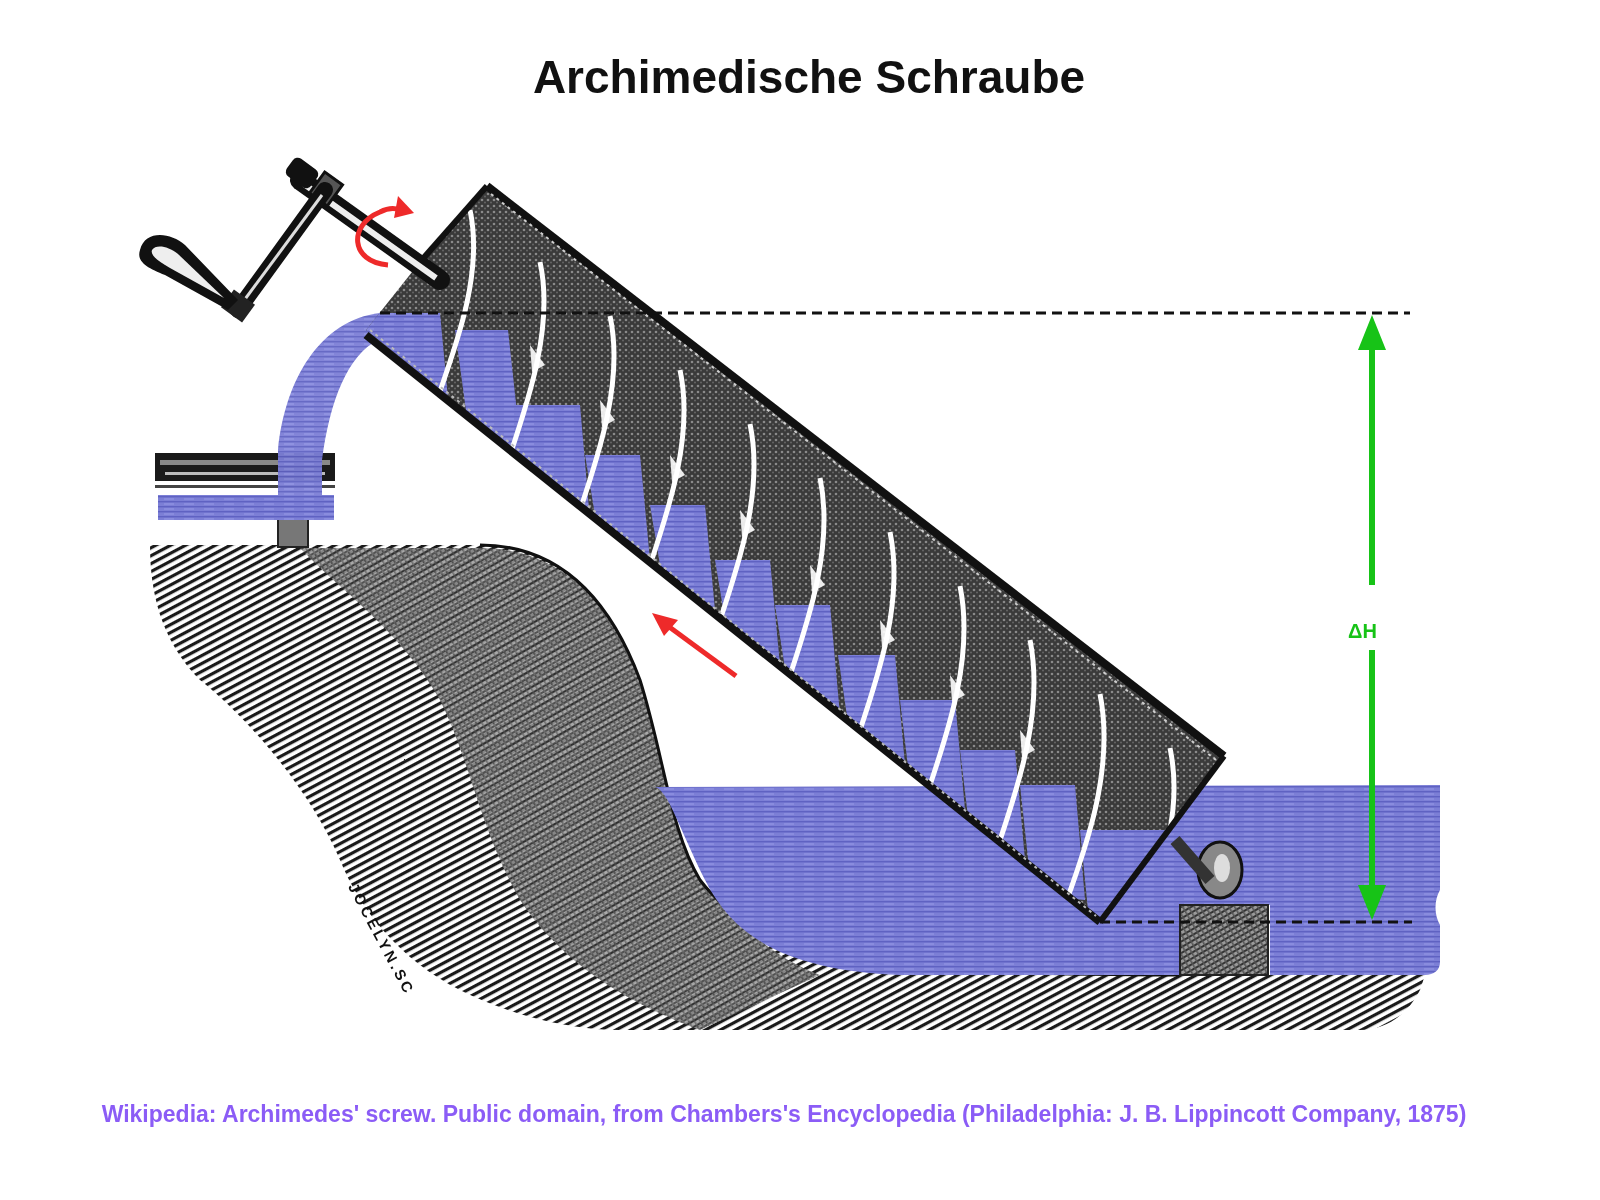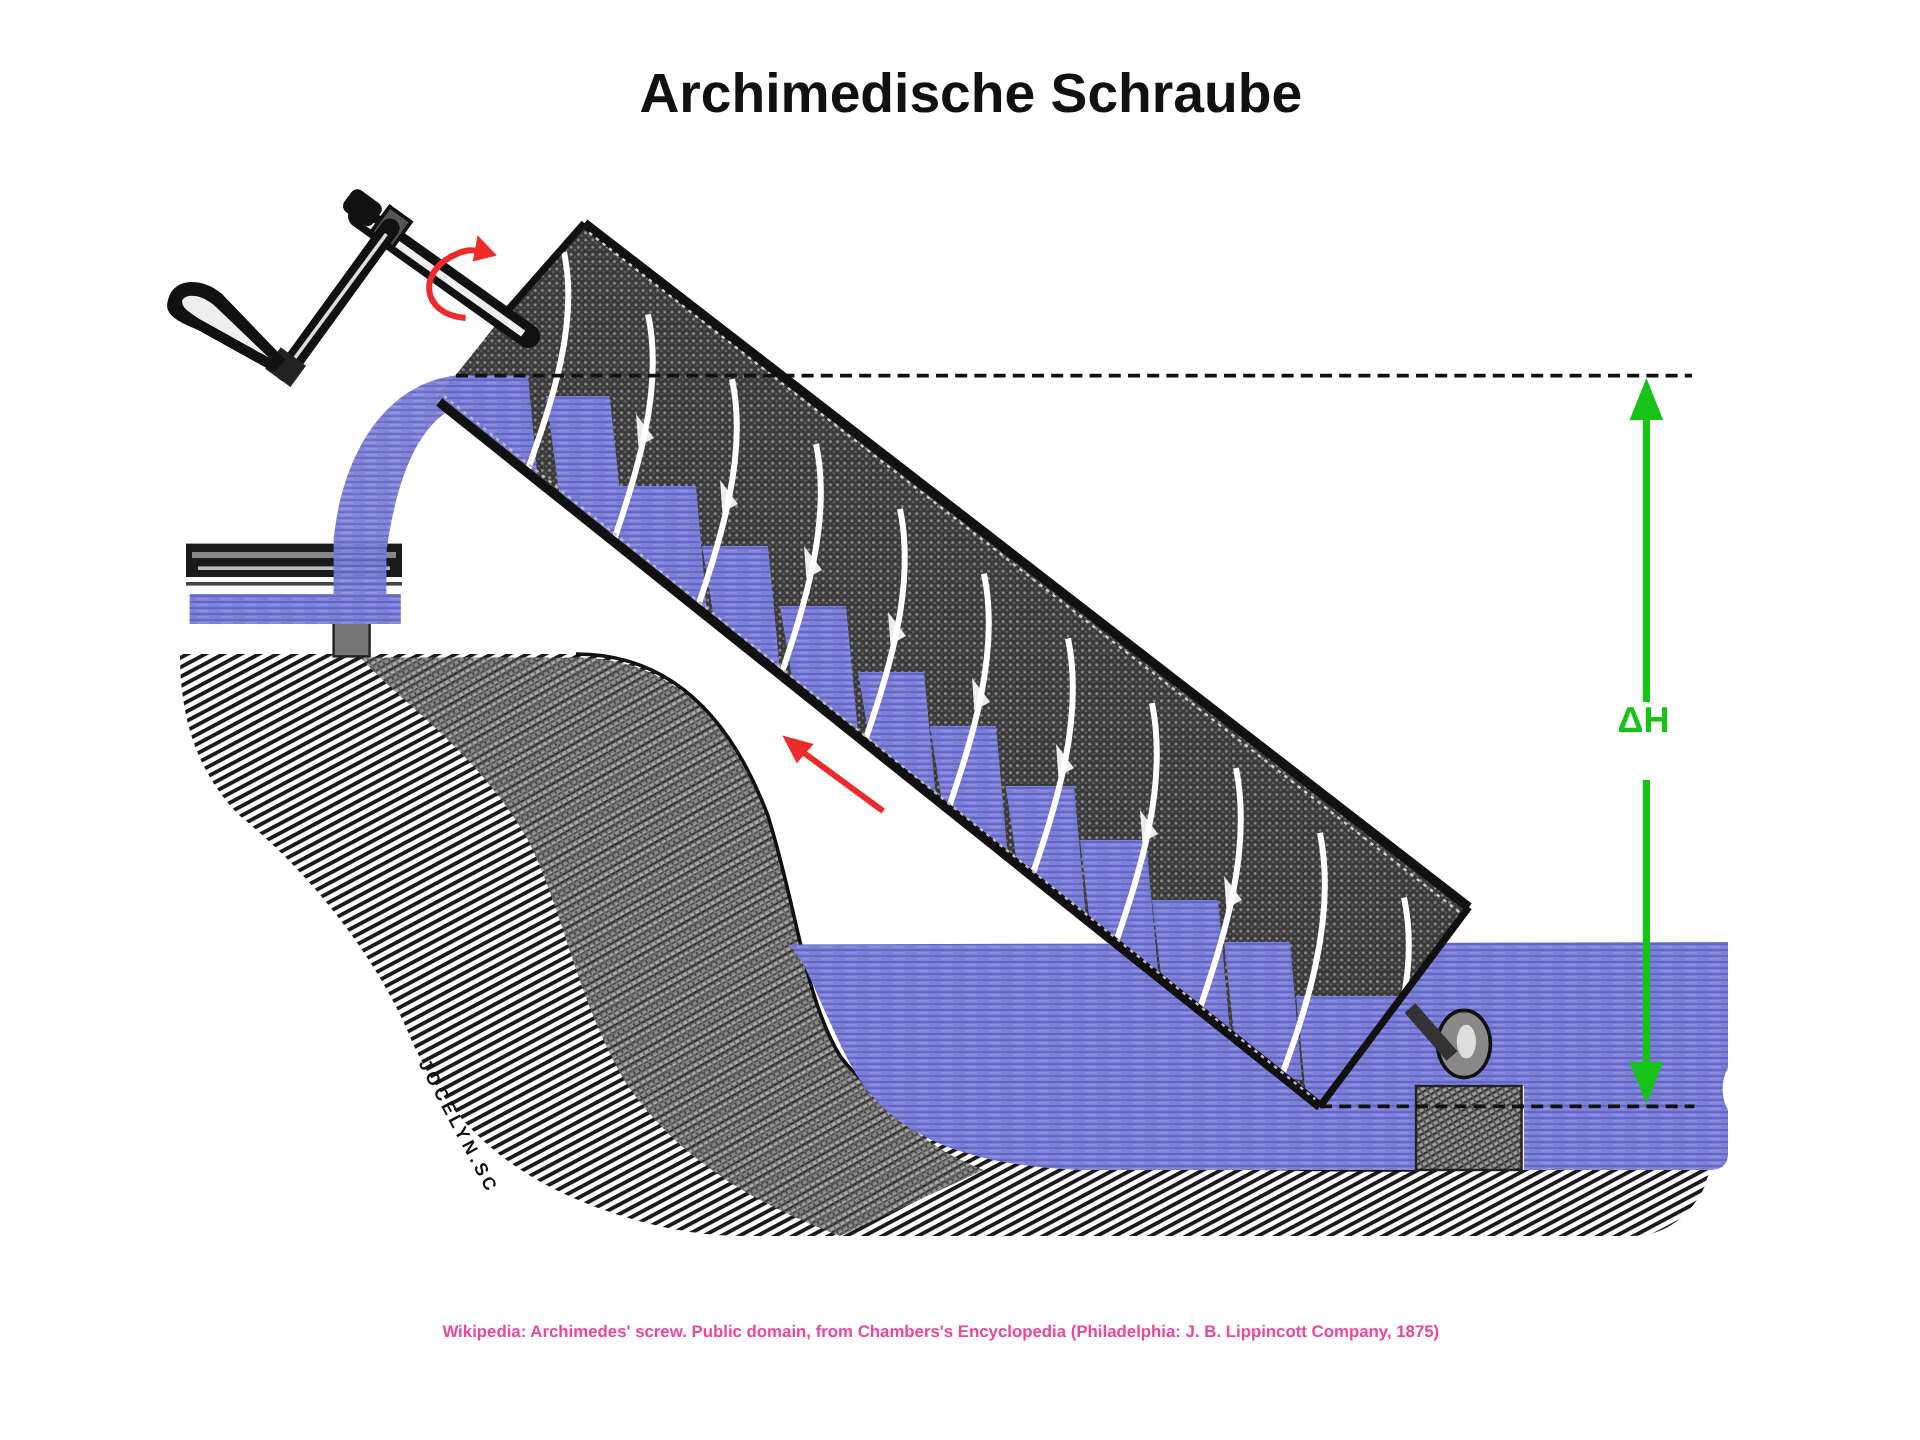--- a/index.html
+++ b/index.html
@@ -1,20 +1,20 @@
 <!DOCTYPE html>
 <html><head>
 <meta charset="utf-8">
 <style>
   html, body { margin: 0; padding: 0; background: #ffffff; }
   body { width: 1600px; height: 1200px; position: relative; overflow: hidden; font-family: "Liberation Sans", sans-serif; }
   .title { position: absolute; left: 0; top: 50px; width: 1618px; text-align: center; font-size: 46px; font-weight: bold; color: #111111; letter-spacing: 0px; }
-  .caption { position: absolute; left: 0; top: 1101px; width: 1568px; text-align: center; font-size: 14px; font-weight: bold; color: #ec4899; }
+  .caption { position: absolute; left: 0; top: 1101px; width: 1568px; text-align: center; font-size: 23px; font-weight: bold; color: #8b5cf6; }
   .stage { position: absolute; left: 0; top: 0; width: 1600px; height: 1200px; }
-  .dh-label { position: absolute; left: 1348px; top: 584px; font-size: 30px; font-weight: bold; color: #17c317; }
+  .dh-label { position: absolute; left: 1348px; top: 620px; font-size: 20px; font-weight: bold; color: #17c317; }
   .signature { position: absolute; left: 360px; top: 880px; font-size: 15px; font-weight: bold; color: #111; transform: rotate(62deg); transform-origin: left top; letter-spacing: 3px; }
 </style>
 </head>
 <body>
 
 <div class="title">Archimedische Schraube</div>
 
 <svg class="stage" width="1600" height="1200" viewBox="0 0 1600 1200" xmlns="http://www.w3.org/2000/svg">
   <defs>
     <pattern id="hatch" width="7" height="7" patternUnits="userSpaceOnUse" patternTransform="rotate(-28)">

